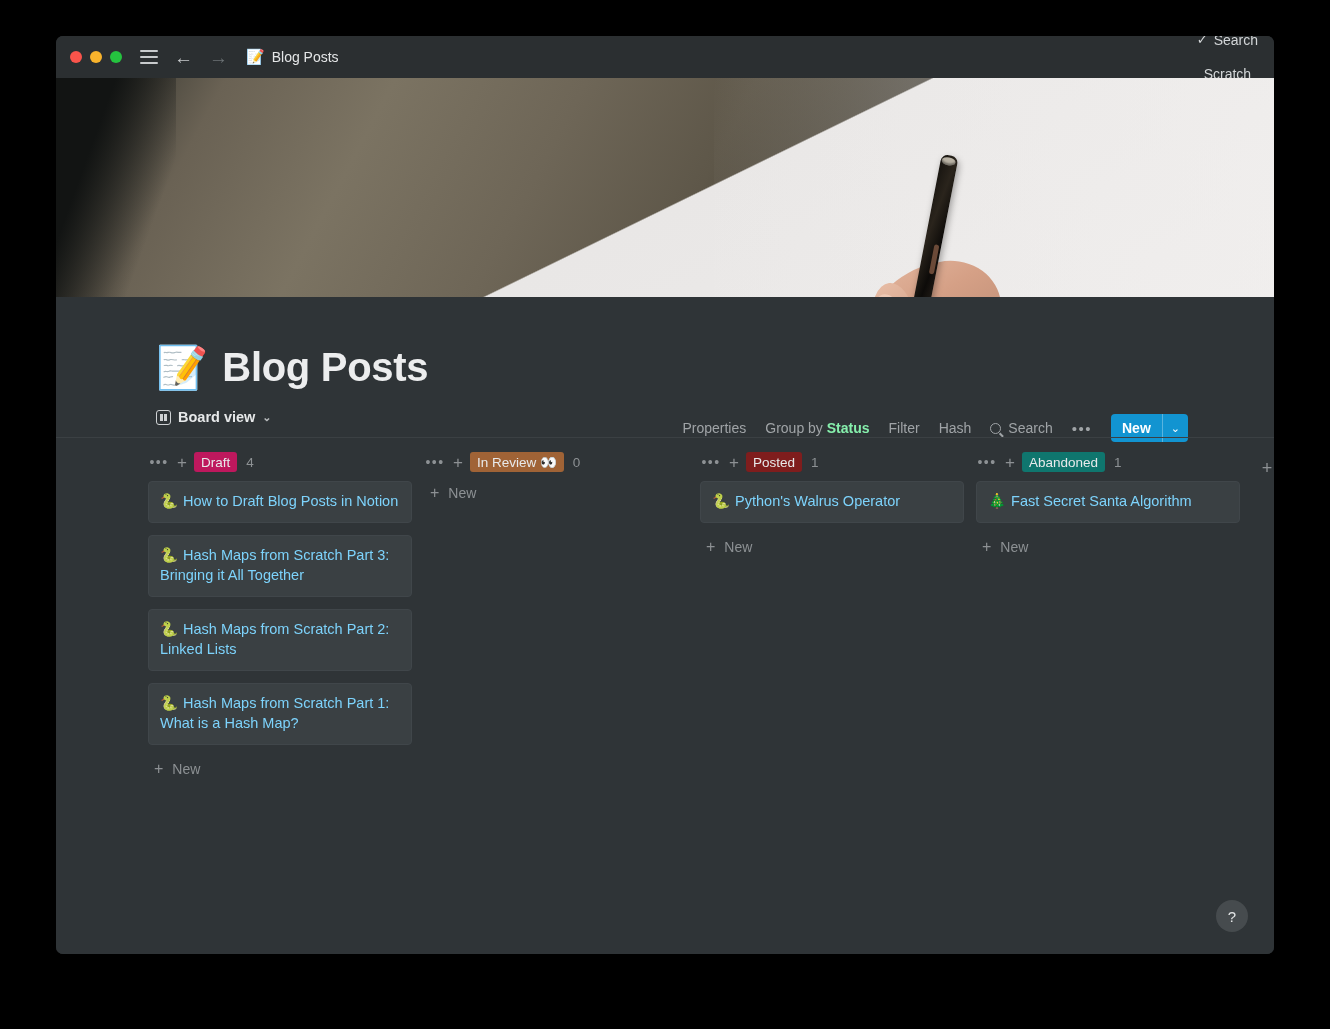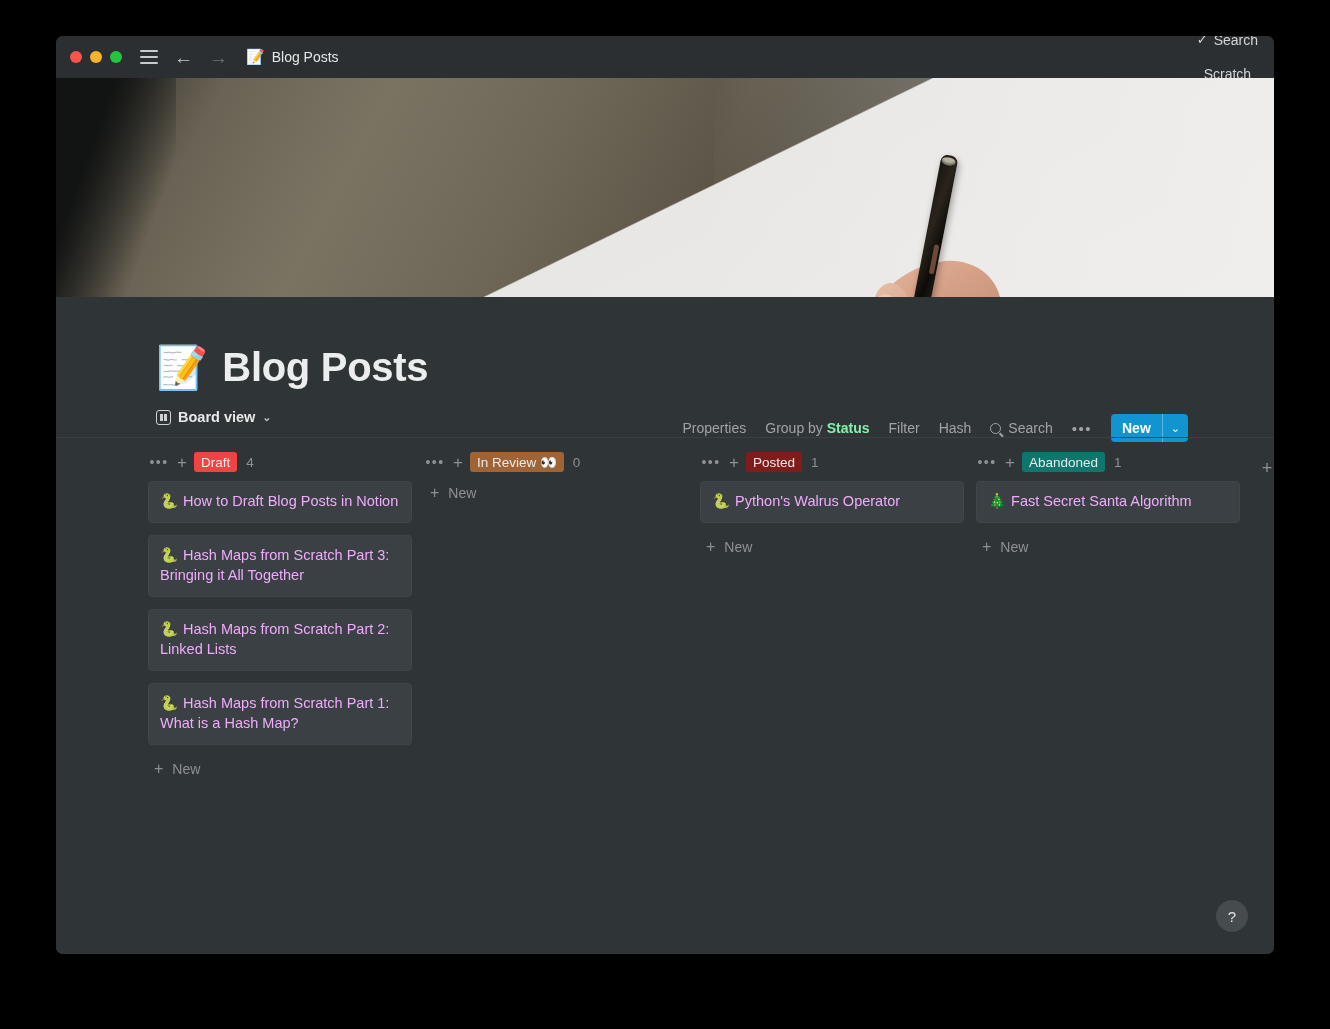--- a/index.html
+++ b/index.html
@@ -225,34 +225,34 @@
     width: 22px; text-align: center; cursor: default;
   }
   .col-head .ctrl-plus {
     color: #8d9194; font-size: 17px; width: 24px; text-align: center; line-height: 1;
   }
   .badge {
     display: inline-flex; align-items: center;
     height: 20px; padding: 0 7px; border-radius: 3px;
     font-size: 13.5px; color: #e8eaeb; white-space: nowrap;
   }
-  .badge.draft { background: #ef4444; }
+  .badge.draft { background: #be185d; }
   .badge.review { background: #a06336; }
   .badge.posted { background: #7f1d1d; }
   .badge.abandoned { background: #0f766e; }
   .count { font-size: 13.5px; color: #8d9194; margin-left: 9px; }
 
   .cards { padding: 4px 6px 0 6px; }
   .card {
     background: #3a4043;
     border: 1px solid #40464a;
     border-radius: 4px;
     padding: 9px 11px 10px 11px;
     margin-bottom: 12px;
-    color: #f0abfc;
+    color: #7dd3fc;
     font-size: 14.5px;
     line-height: 1.42;
     cursor: default;
   }
   .card .em { margin-right: 5px; }
   .newrow {
     display: flex; align-items: center; gap: 9px;
     padding: 4px 0 0 6px;
     color: #8d9194; font-size: 14px;
   }

